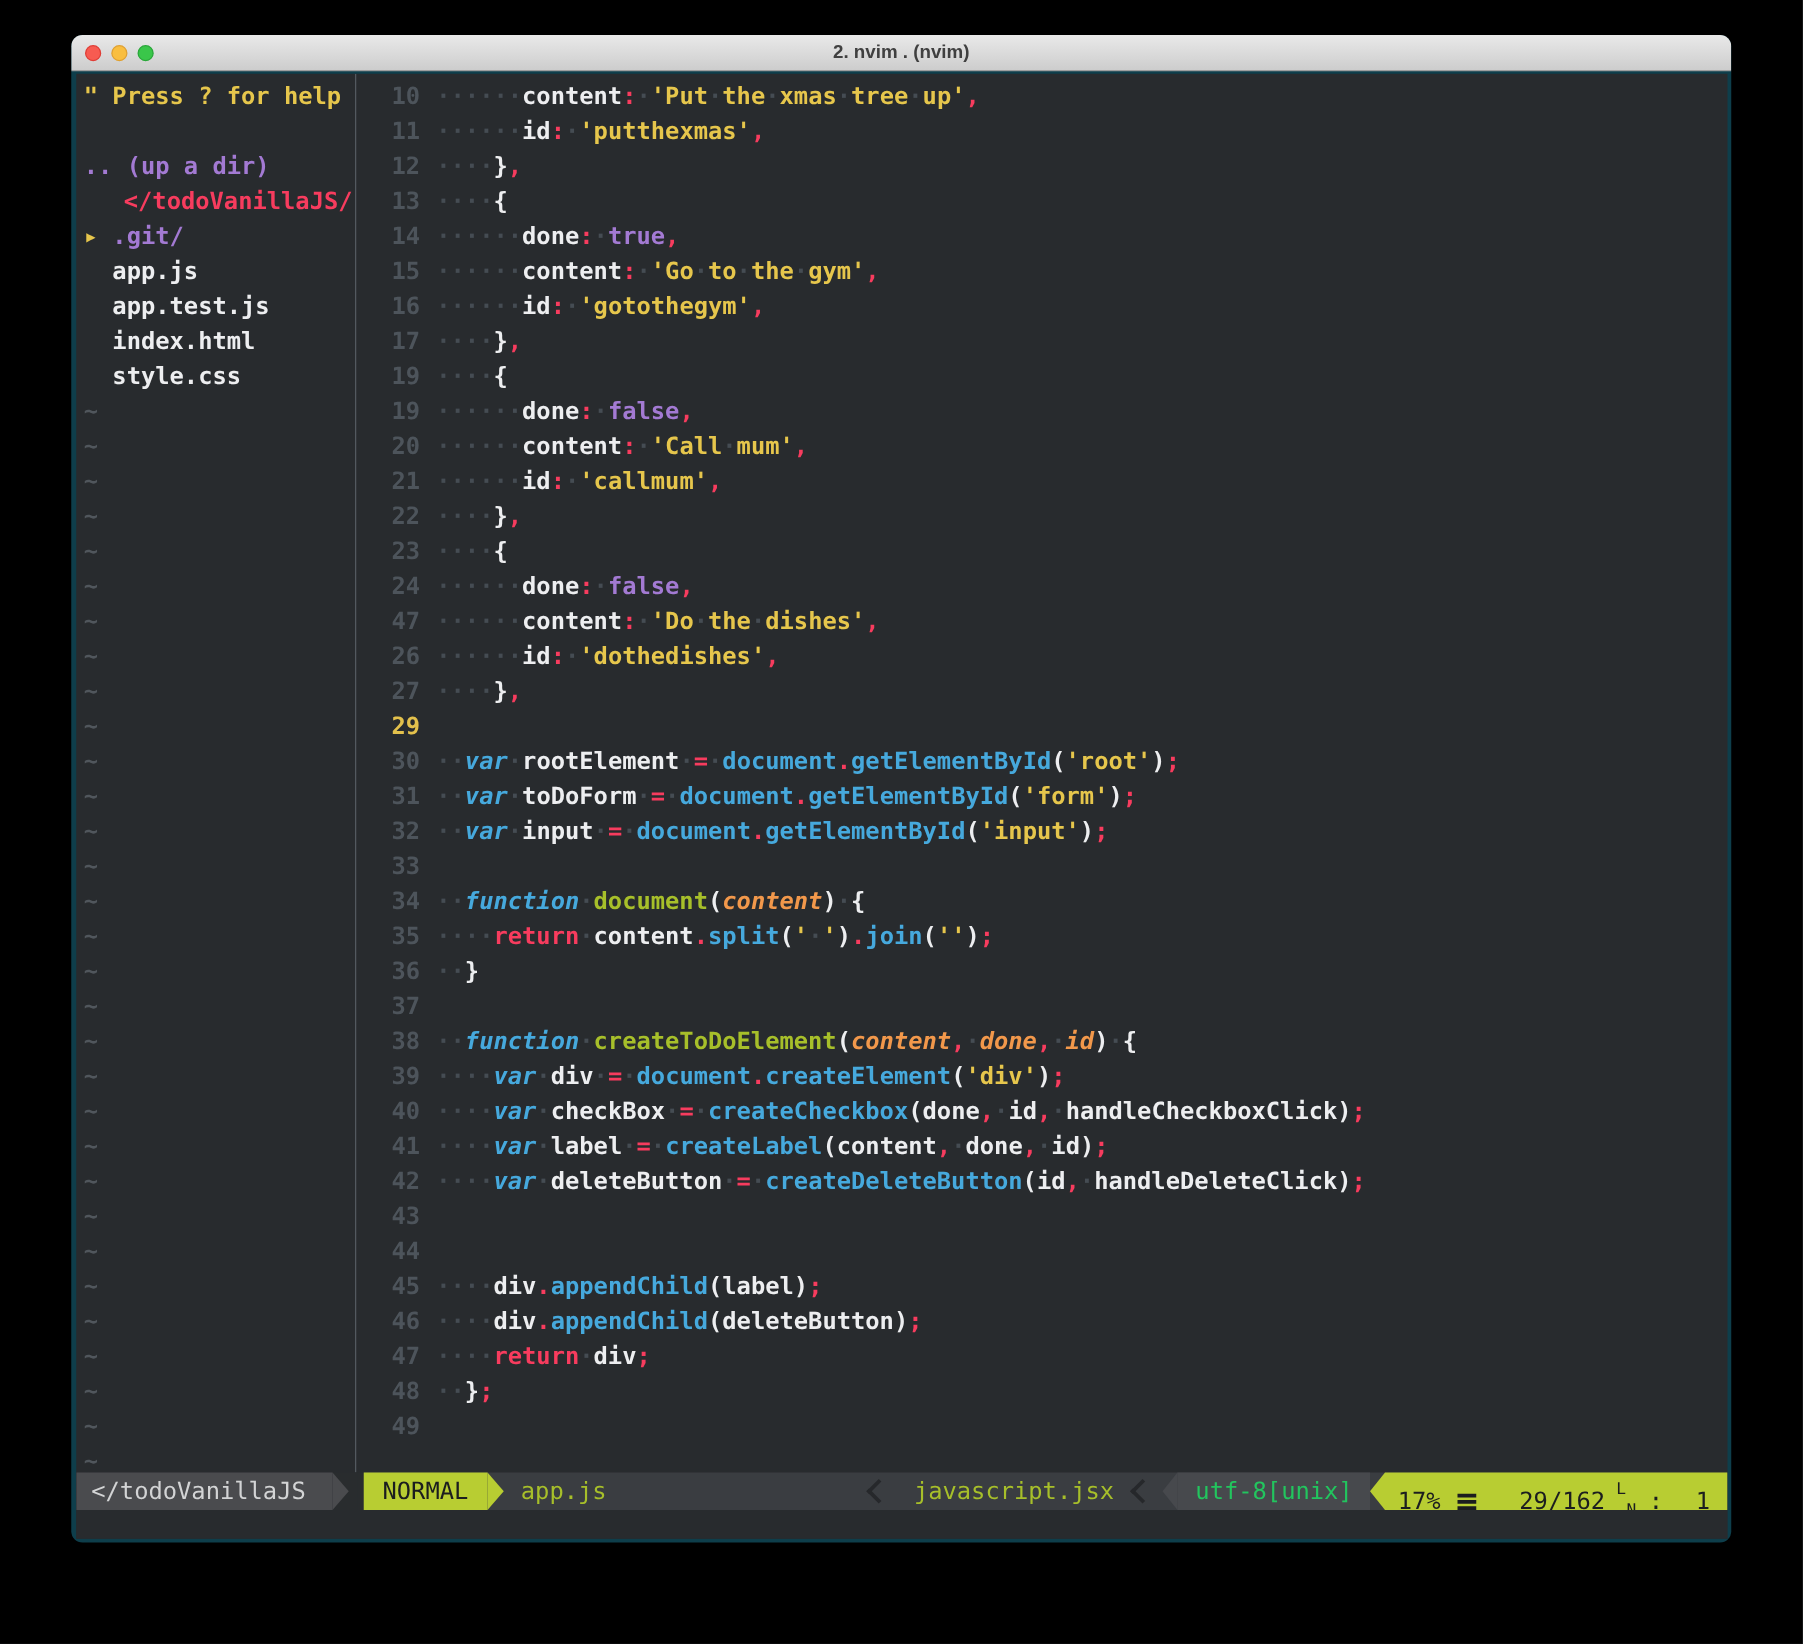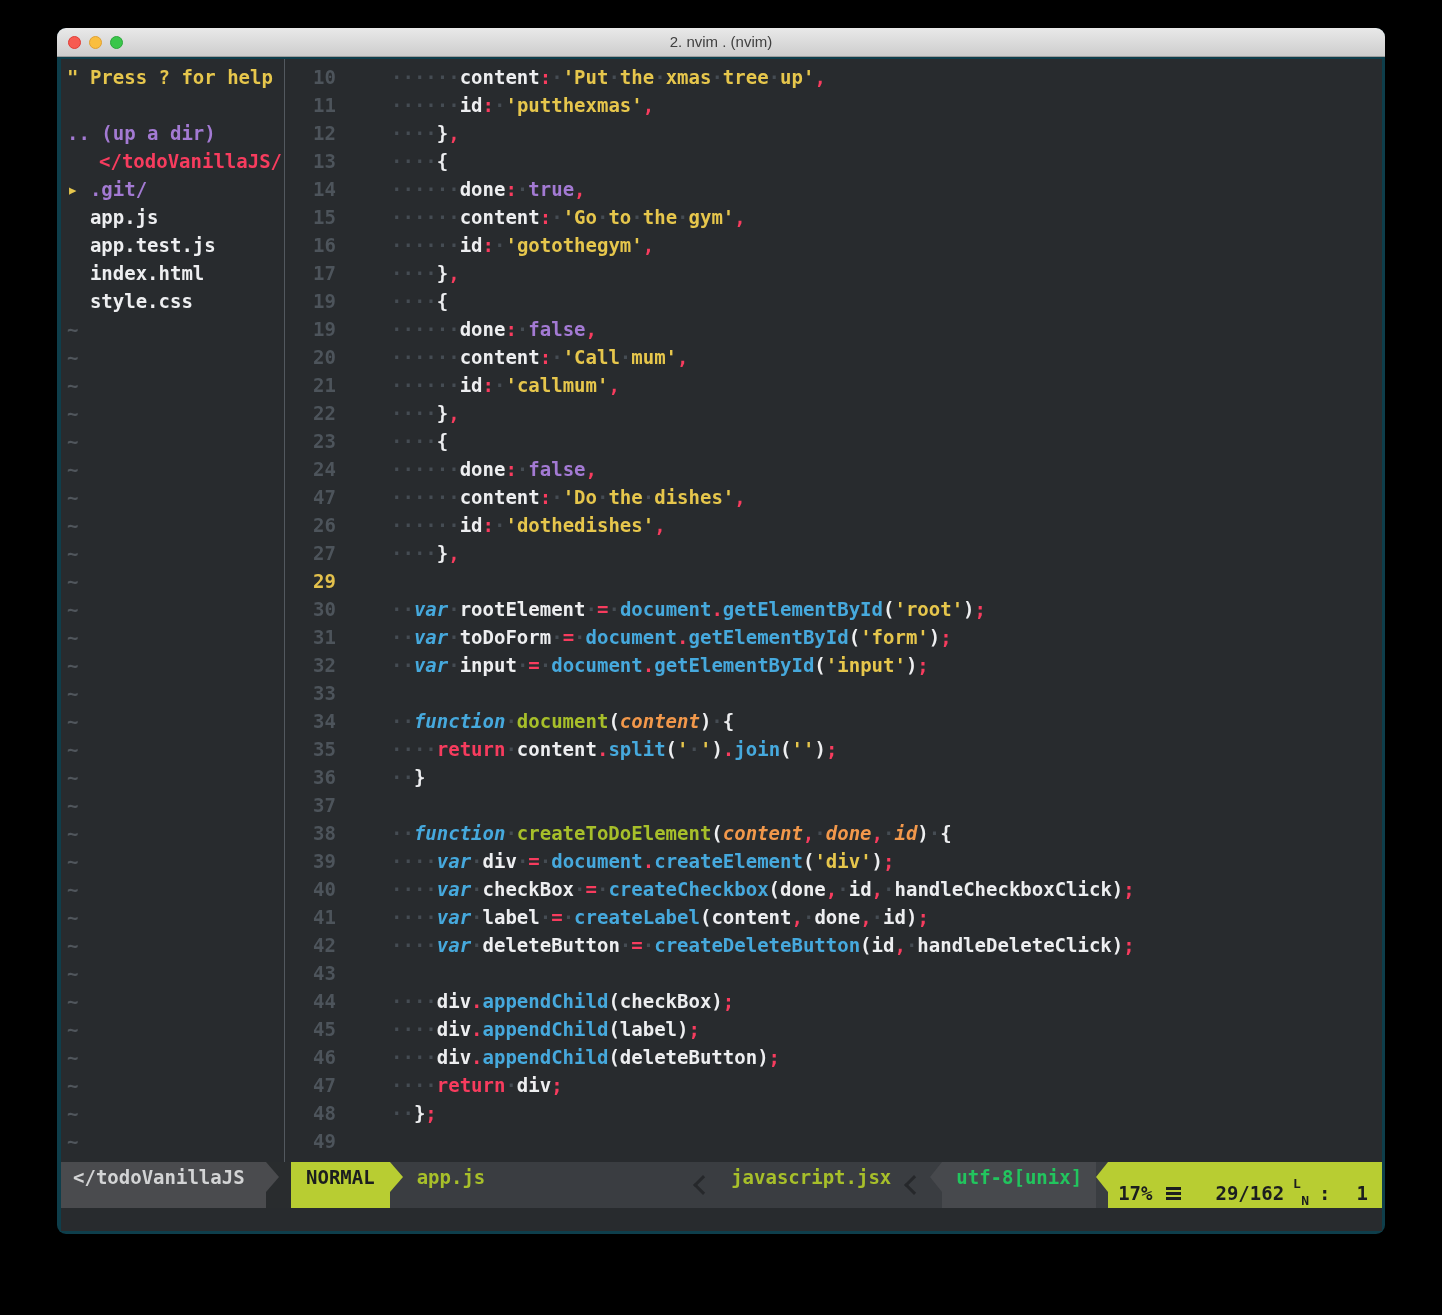--- a/index.html
+++ b/index.html
@@ -9,47 +9,47 @@
           border-radius:9px;overflow:hidden;background:#0e3e4b;box-shadow:0 18px 50px rgba(0,0,0,.75);}
   
   .titlebar{position:relative;height:28px;background:linear-gradient(#e9e9e9,#cdcdcd);
             border-bottom:1px solid #9e9e9e;}
   .lights{position:absolute;left:11px;top:8px;display:flex;gap:8px;}
   .light{width:13px;height:13px;border-radius:50%;box-sizing:border-box;}
   .light.red{background:#f75b51;border:1px solid #df3d36;}
   .light.yellow{background:#f9be3f;border:1px solid #dfa032;}
   .light.green{background:#3ac64a;border:1px solid #2aa73a;}
   .title{text-align:center;line-height:28px;font-family:"Liberation Sans",sans-serif;
-         font-size:15px;color:#404040;}
+         font-size:15px;color:#404040;font-weight:bold;}
   
   .screen{position:absolute;left:4px;right:3px;top:31px;bottom:3px;background:#282b2e;overflow:hidden;}
   .srow,.crow{height:28px;line-height:28px;font-size:19px;font-weight:bold;white-space:pre;}
   
   .sidebar{position:absolute;left:0;top:0;bottom:53px;width:224px;box-sizing:border-box;
            padding:4px 0 0 6px;border-right:1px solid #53595f;overflow:hidden;}
   .help{color:#e6c64c;}
   .updir{color:#a37ad3;}
   .root{color:#f73c5e;margin-left:32px;}
   .entry .arrow{display:inline-block;width:2ch;color:#e6c64c;}
   .entry .dir{color:#a37ad3;}
   .entry .file{color:#edeef0;}
   .tilde{color:#50565c;}
   
   .editor{position:absolute;left:225px;right:0;top:0;bottom:53px;padding-top:4px;overflow:hidden;}
-  .crow{display:flex;gap:42px;}
+  .crow{display:flex;}
   .num{flex:none;width:50px;text-align:right;color:#4d545b;}
   .num.cur{color:#e3c14c;}
   .codeln{margin-left:13px;}
   .tk-w{color:#454c53;}  .tk-t{color:#edeef0;}  .tk-p{color:#f73c5e;}
   .tk-s{color:#e6c64c;}  .tk-k{color:#46a9dd;font-style:italic;}
   .tk-d{color:#a7bf2a;}  .tk-c{color:#46a9dd;}
   .tk-a{color:#f2984b;font-style:italic;}  .tk-b{color:#a37ad3;}  .tk-r{color:#f73c5e;}
   
-  .statusline{position:absolute;left:0;right:0;bottom:23px;height:46px;background:#292c2e;
-              display:flex;font-size:19px;font-weight:bold;line-height:30px;border-radius:11px;}
+  .statusline{position:absolute;left:0;right:0;bottom:23px;height:30px;background:#292c2e;
+              display:flex;font-size:19px;font-weight:normal;line-height:30px;border-radius:11px;}
   .sl-left{flex:none;width:225px;display:flex;background:#292c2e;}
   .seg-file{background:#4a4b4e;color:#d3d4d5;padding:0 12px;flex:none;width:181px;}
   .arr-r{width:0;height:0;border-top:15px solid transparent;border-bottom:15px solid transparent;
          border-left:13px solid #4a4b4e;}
   .sl-gap{flex:none;width:5px;background:#292c2e;}
   .sl-main{flex:1;display:flex;background:#3a3d41;align-items:stretch;}
   .seg-mode{background:#b8cd32;color:#1b1d1f;padding:0 15px;}
   .arr-r.green{border-left-color:#b8cd32;}
   .seg-fname{color:#a7bf2a;padding:0 14px;}
   .sl-spacer{flex:1;}
@@ -161,21 +161,21 @@
         <div class="crow"><span class="num">34</span><span class="codeln"><span class="tk-w">··</span><span class="tk-k">function</span><span class="tk-w">·</span><span class="tk-d">document</span><span class="tk-t">(</span><span class="tk-a">content</span><span class="tk-t">)</span><span class="tk-w">·</span><span class="tk-t">{</span></span></div>
         <div class="crow"><span class="num">35</span><span class="codeln"><span class="tk-w">····</span><span class="tk-r">return</span><span class="tk-w">·</span><span class="tk-t">content</span><span class="tk-p">.</span><span class="tk-c">split</span><span class="tk-t">(</span><span class="tk-s">'</span><span class="tk-w">·</span><span class="tk-s">'</span><span class="tk-t">)</span><span class="tk-p">.</span><span class="tk-c">join</span><span class="tk-t">(</span><span class="tk-s">''</span><span class="tk-t">)</span><span class="tk-p">;</span></span></div>
         <div class="crow"><span class="num">36</span><span class="codeln"><span class="tk-w">··</span><span class="tk-t">}</span></span></div>
         <div class="crow"><span class="num">37</span><span class="codeln"></span></div>
         <div class="crow"><span class="num">38</span><span class="codeln"><span class="tk-w">··</span><span class="tk-k">function</span><span class="tk-w">·</span><span class="tk-d">createToDoElement</span><span class="tk-t">(</span><span class="tk-a">content</span><span class="tk-p">,</span><span class="tk-w">·</span><span class="tk-a">done</span><span class="tk-p">,</span><span class="tk-w">·</span><span class="tk-a">id</span><span class="tk-t">)</span><span class="tk-w">·</span><span class="tk-t">{</span></span></div>
         <div class="crow"><span class="num">39</span><span class="codeln"><span class="tk-w">····</span><span class="tk-k">var</span><span class="tk-w">·</span><span class="tk-t">div</span><span class="tk-w">·</span><span class="tk-p">=</span><span class="tk-w">·</span><span class="tk-c">document</span><span class="tk-p">.</span><span class="tk-c">createElement</span><span class="tk-t">(</span><span class="tk-s">'div'</span><span class="tk-t">)</span><span class="tk-p">;</span></span></div>
         <div class="crow"><span class="num">40</span><span class="codeln"><span class="tk-w">····</span><span class="tk-k">var</span><span class="tk-w">·</span><span class="tk-t">checkBox</span><span class="tk-w">·</span><span class="tk-p">=</span><span class="tk-w">·</span><span class="tk-c">createCheckbox</span><span class="tk-t">(</span><span class="tk-t">done</span><span class="tk-p">,</span><span class="tk-w">·</span><span class="tk-t">id</span><span class="tk-p">,</span><span class="tk-w">·</span><span class="tk-t">handleCheckboxClick</span><span class="tk-t">)</span><span class="tk-p">;</span></span></div>
         <div class="crow"><span class="num">41</span><span class="codeln"><span class="tk-w">····</span><span class="tk-k">var</span><span class="tk-w">·</span><span class="tk-t">label</span><span class="tk-w">·</span><span class="tk-p">=</span><span class="tk-w">·</span><span class="tk-c">createLabel</span><span class="tk-t">(</span><span class="tk-t">content</span><span class="tk-p">,</span><span class="tk-w">·</span><span class="tk-t">done</span><span class="tk-p">,</span><span class="tk-w">·</span><span class="tk-t">id</span><span class="tk-t">)</span><span class="tk-p">;</span></span></div>
         <div class="crow"><span class="num">42</span><span class="codeln"><span class="tk-w">····</span><span class="tk-k">var</span><span class="tk-w">·</span><span class="tk-t">deleteButton</span><span class="tk-w">·</span><span class="tk-p">=</span><span class="tk-w">·</span><span class="tk-c">createDeleteButton</span><span class="tk-t">(</span><span class="tk-t">id</span><span class="tk-p">,</span><span class="tk-w">·</span><span class="tk-t">handleDeleteClick</span><span class="tk-t">)</span><span class="tk-p">;</span></span></div>
         <div class="crow"><span class="num">43</span><span class="codeln"></span></div>
-        <div class="crow"><span class="num">44</span><span class="codeln"><span class="tk-w">····</span><span class="tk-t">div</span><span class="tk-p">.</span><span class="tk-c">appendChild</span><span class="tk-t">(</span><span class="tk-t">checkBox</span><span class="tk-t">)</span><span class="tk-p">;</span></span></div>
+        <div class="crow"><span class="num">44</span></div>
         <div class="crow"><span class="num">45</span><span class="codeln"><span class="tk-w">····</span><span class="tk-t">div</span><span class="tk-p">.</span><span class="tk-c">appendChild</span><span class="tk-t">(</span><span class="tk-t">label</span><span class="tk-t">)</span><span class="tk-p">;</span></span></div>
         <div class="crow"><span class="num">46</span><span class="codeln"><span class="tk-w">····</span><span class="tk-t">div</span><span class="tk-p">.</span><span class="tk-c">appendChild</span><span class="tk-t">(</span><span class="tk-t">deleteButton</span><span class="tk-t">)</span><span class="tk-p">;</span></span></div>
         <div class="crow"><span class="num">47</span><span class="codeln"><span class="tk-w">····</span><span class="tk-r">return</span><span class="tk-w">·</span><span class="tk-t">div</span><span class="tk-p">;</span></span></div>
         <div class="crow"><span class="num">48</span><span class="codeln"><span class="tk-w">··</span><span class="tk-t">}</span><span class="tk-p">;</span></span></div>
         <div class="crow"><span class="num">49</span><span class="codeln"></span></div>
       </div>
 
     <div class="statusline">
       <div class="sl-left">
         <div class="seg-file">&lt;/todoVanillaJS</div>

